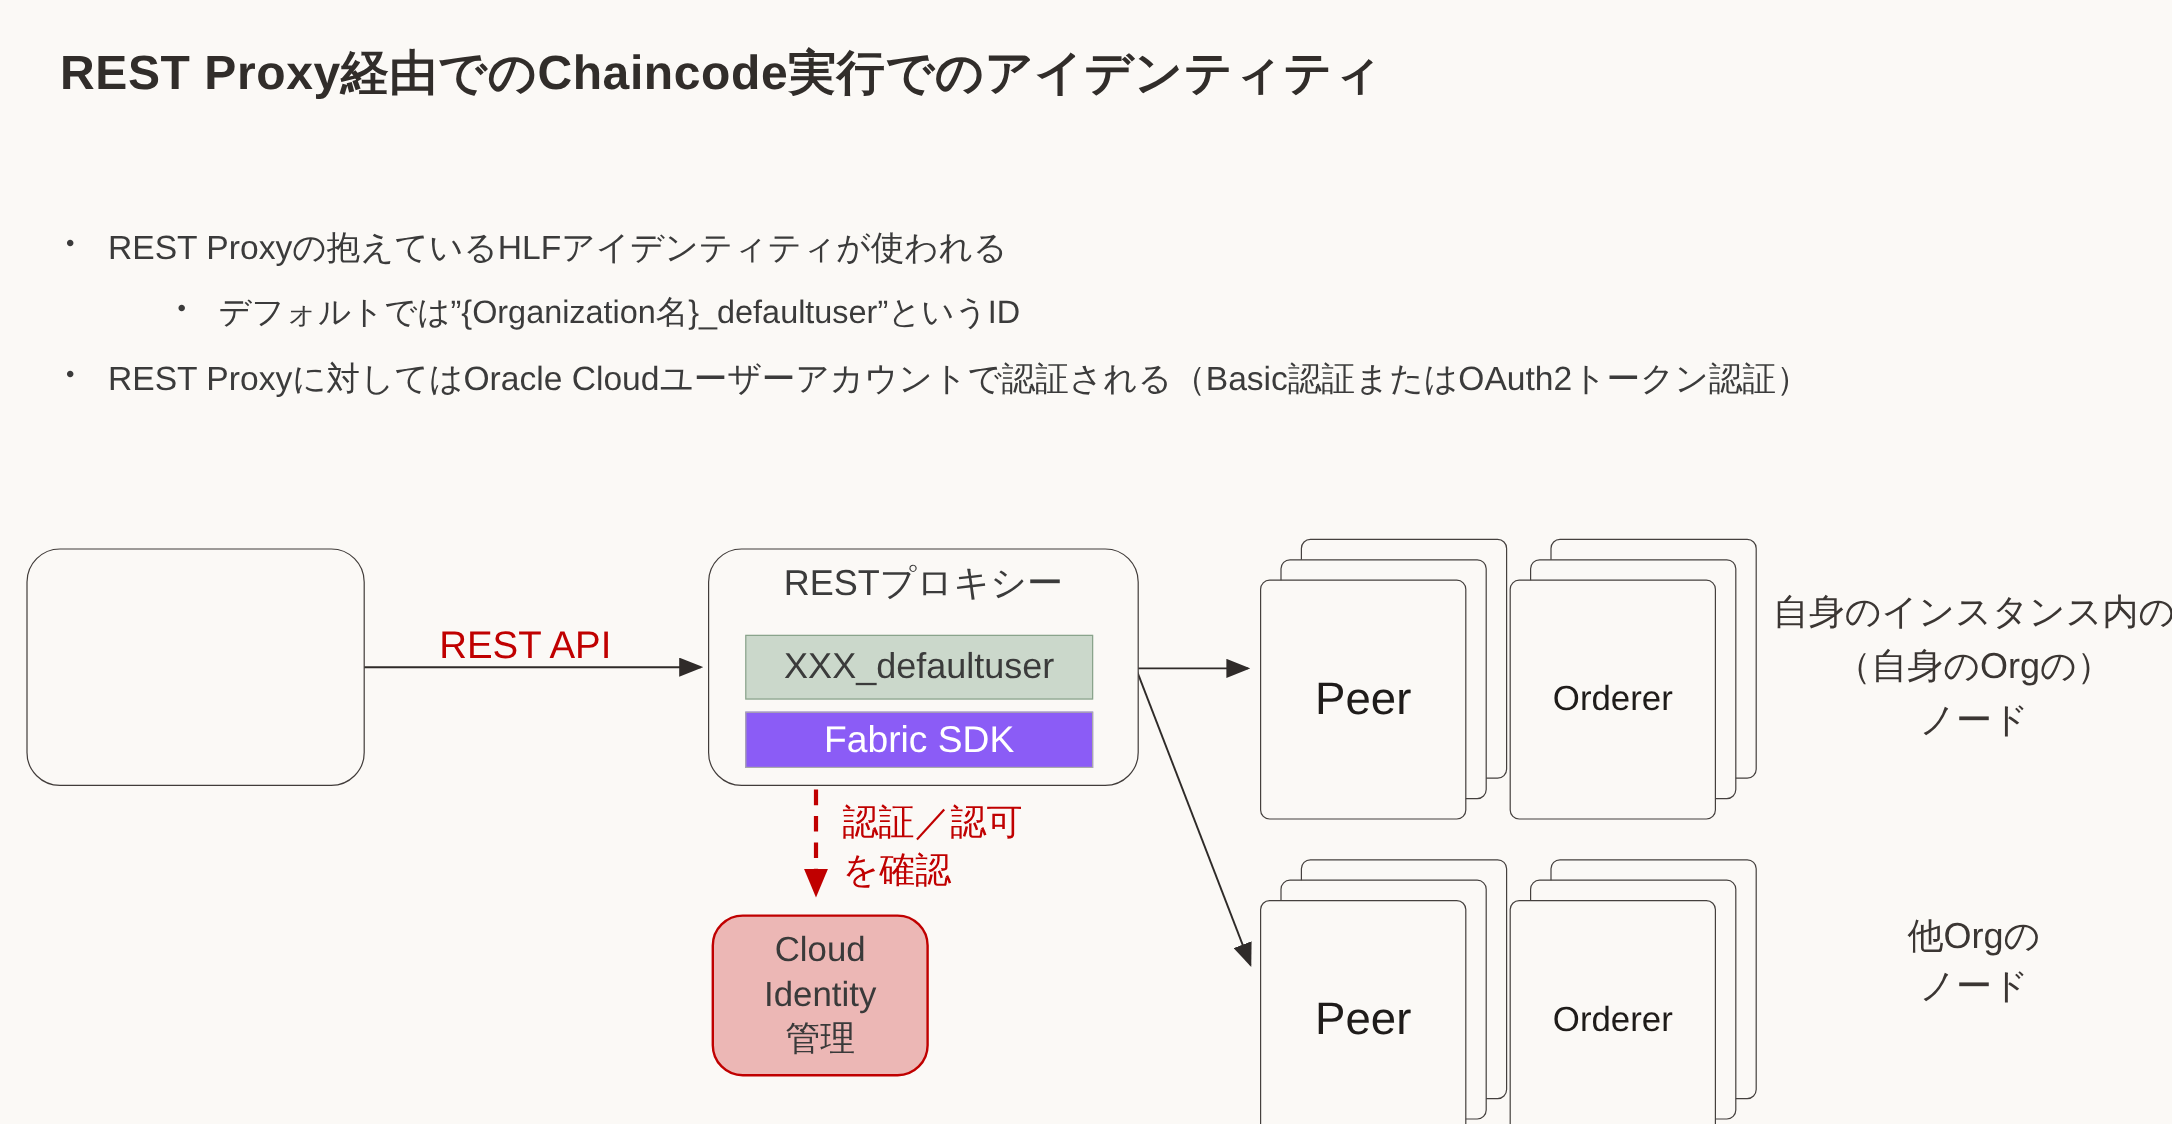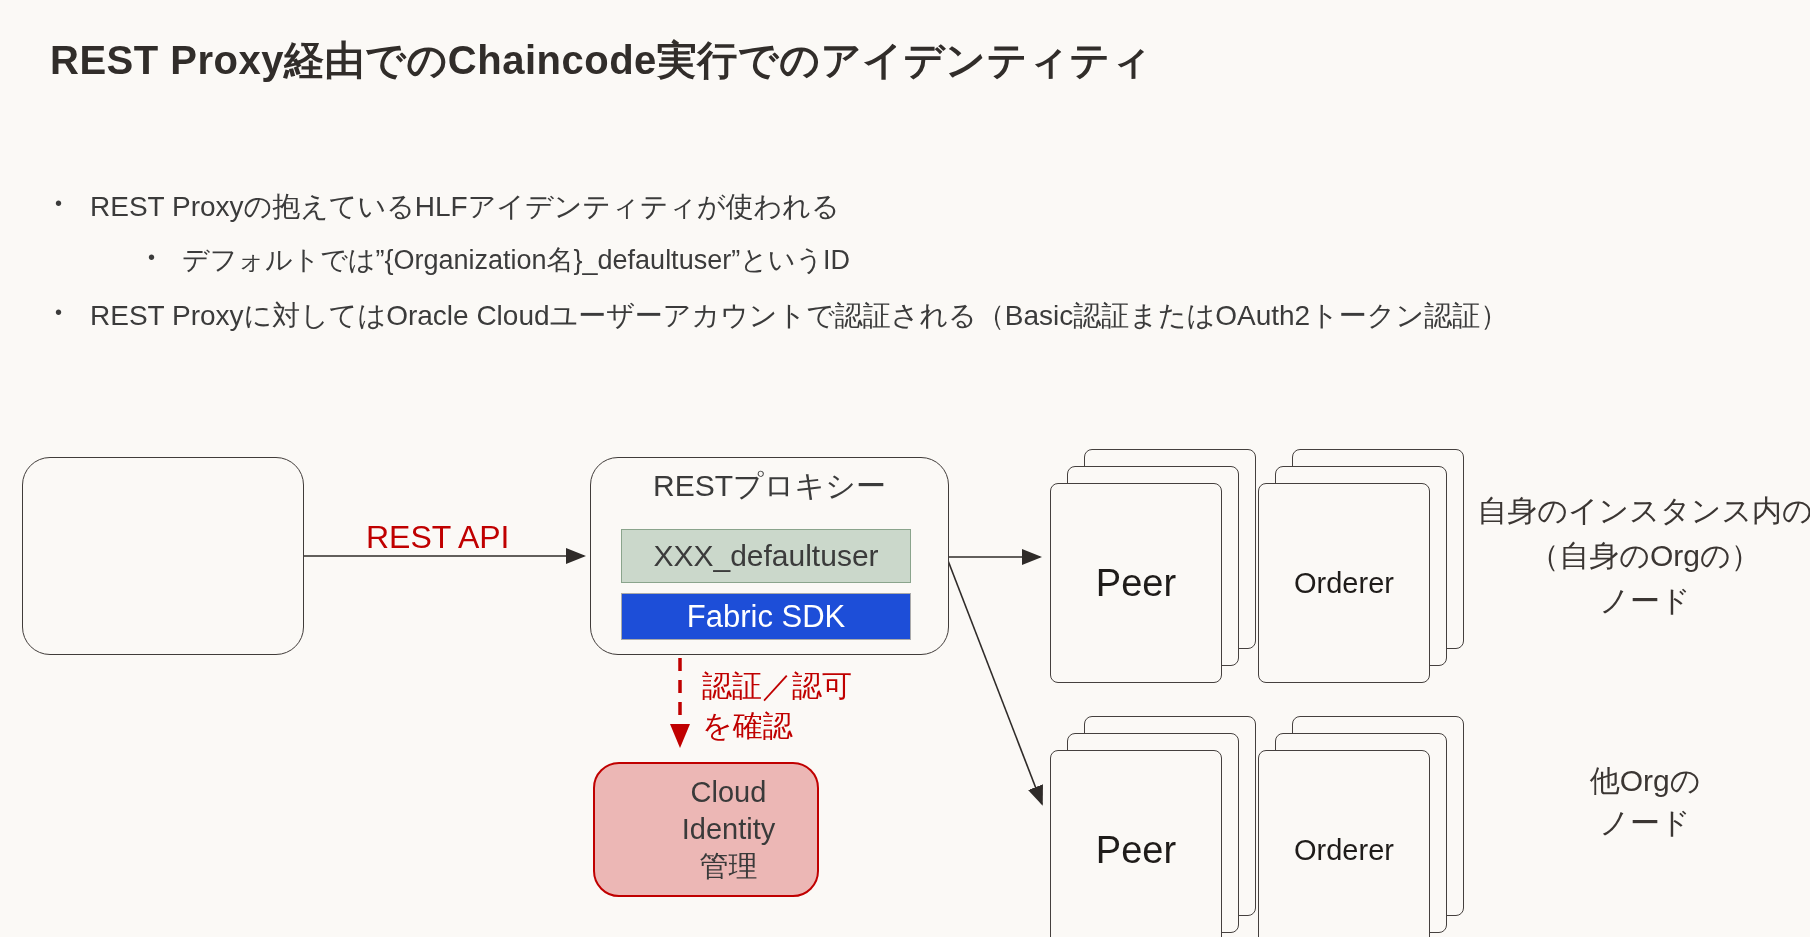--- a/index.html
+++ b/index.html
@@ -44,37 +44,37 @@
     text-align:center;font-size:30px;color:#3b3b3b;white-space:nowrap;
   }
   .identity-chip{
     position:absolute;left:30px;top:71px;width:288px;height:52px;
     background:#cbd8cb;border:1.6px solid #8aa48c;
     display:flex;align-items:center;justify-content:center;
     font-size:30px;color:#3b3b3b;
   }
   .sdk-chip{
     position:absolute;left:30px;top:135px;width:288px;height:45px;
-    background:#1d4ed8;border:1px solid #aaa;
+    background:#8b5cf6;border:1px solid #aaa;
     display:flex;align-items:center;justify-content:center;
     font-size:31px;color:#ffffff;
   }
   .rest-api-label{
     position:absolute;left:366px;top:503px;
     font-size:32px;color:#c00000;white-space:nowrap;margin-top:16px;
   }
   .auth-note{
     position:absolute;left:702px;top:666px;
     font-size:30px;line-height:40px;color:#c00000;white-space:nowrap;
   }
   .cloud-id-box{
     position:absolute;left:593px;top:762px;width:177px;height:131px;
     background:#ecb7b5;border:2.5px solid #c00000;border-radius:26px;
     display:flex;flex-direction:column;align-items:center;justify-content:center;
-    font-size:29px;line-height:37px;color:#3a3a3a;text-align:center;padding-left:45px;
+    font-size:29px;line-height:37px;color:#3a3a3a;text-align:center;
   }
   .stack{position:absolute;width:204px;height:232px;}
   .card{
     position:absolute;width:170px;height:198px;
     background:#fbf9f6;border:1.6px solid #45403e;border-radius:8px;margin-top:28px;
   }
   .card.back2{left:34px;top:0;}
   .card.back1{left:17px;top:17px;}
   .card.front{left:0;top:34px;display:flex;align-items:center;justify-content:center;}
   .peer-text{font-size:38px;color:#1f1c1a;}

